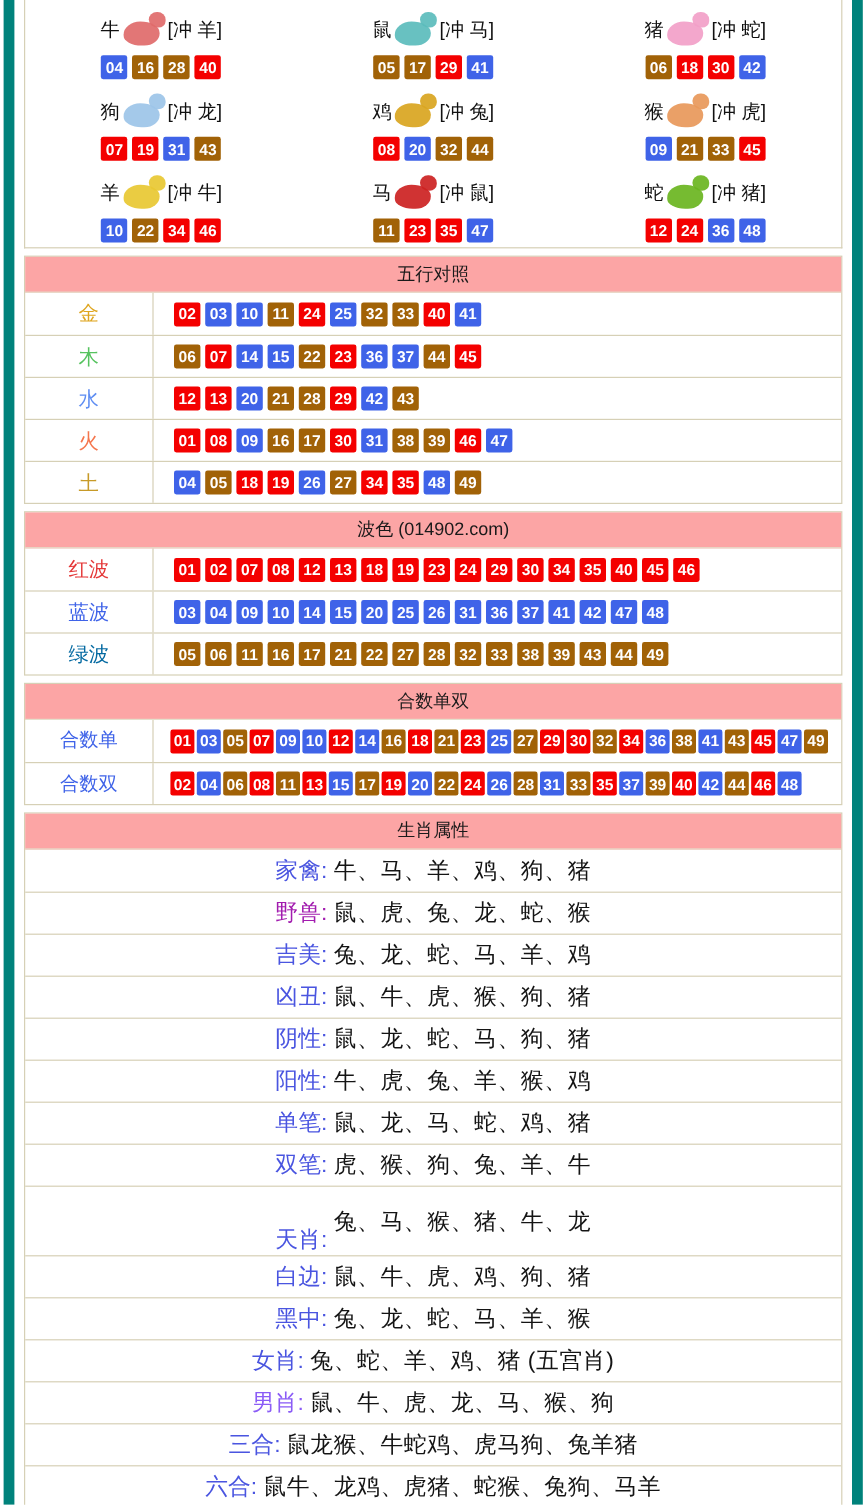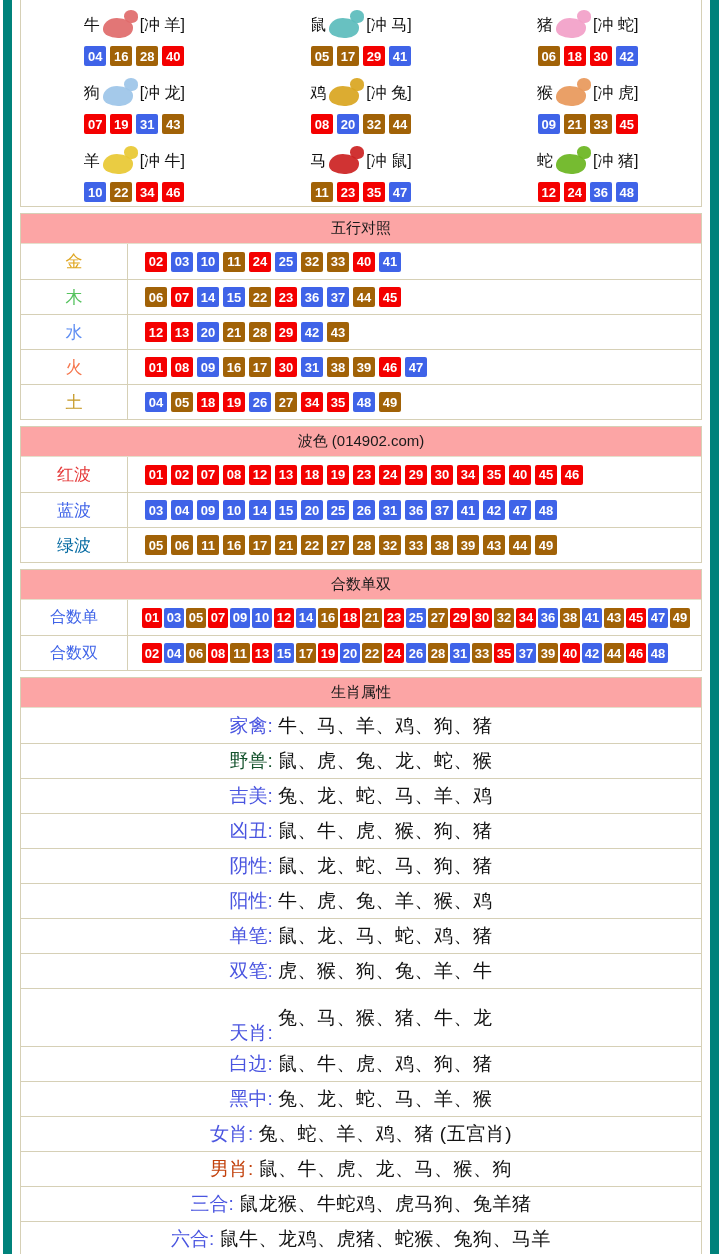--- a/index.html
+++ b/index.html
@@ -422,21 +422,21 @@
     </div>
 
     <div class="box">
       <div class="sec-header">生肖属性</div>
       <div id="attr-rows">
           <div class="attr-row">
             <span class="attr-label" style="color: rgb(74, 85, 224);">家禽: </span>
             <span class="attr-text">牛、马、羊、鸡、狗、猪</span>
           </div>
           <div class="attr-row">
-            <span class="attr-label" style="color: #14532d;">野兽: </span>
+            <span class="attr-label" style="color: #a21caf;">野兽: </span>
             <span class="attr-text">鼠、虎、兔、龙、蛇、猴</span>
           </div>
           <div class="attr-row">
             <span class="attr-label" style="color: rgb(74, 85, 224);">吉美: </span>
             <span class="attr-text">兔、龙、蛇、马、羊、鸡</span>
           </div>
           <div class="attr-row">
             <span class="attr-label" style="color: rgb(74, 85, 224);">凶丑: </span>
             <span class="attr-text">鼠、牛、虎、猴、狗、猪</span>
           </div>
@@ -466,21 +466,21 @@
           </div>
           <div class="attr-row">
             <span class="attr-label" style="color: rgb(74, 85, 224);">黑中: </span>
             <span class="attr-text">兔、龙、蛇、马、羊、猴</span>
           </div>
           <div class="attr-row">
             <span class="attr-label" style="color: rgb(74, 85, 224);">女肖: </span>
             <span class="attr-text">兔、蛇、羊、鸡、猪 (五宫肖)</span>
           </div>
           <div class="attr-row">
-            <span class="attr-label" style="color: #c2410c;">男肖: </span>
+            <span class="attr-label" style="color: #8b5cf6;">男肖: </span>
             <span class="attr-text">鼠、牛、虎、龙、马、猴、狗</span>
           </div>
           <div class="attr-row">
             <span class="attr-label" style="color: rgb(74, 85, 224);">三合: </span>
             <span class="attr-text">鼠龙猴、牛蛇鸡、虎马狗、兔羊猪</span>
           </div>
           <div class="attr-row">
             <span class="attr-label" style="color: rgb(74, 85, 224);">六合: </span>
             <span class="attr-text">鼠牛、龙鸡、虎猪、蛇猴、兔狗、马羊</span>
           </div>

